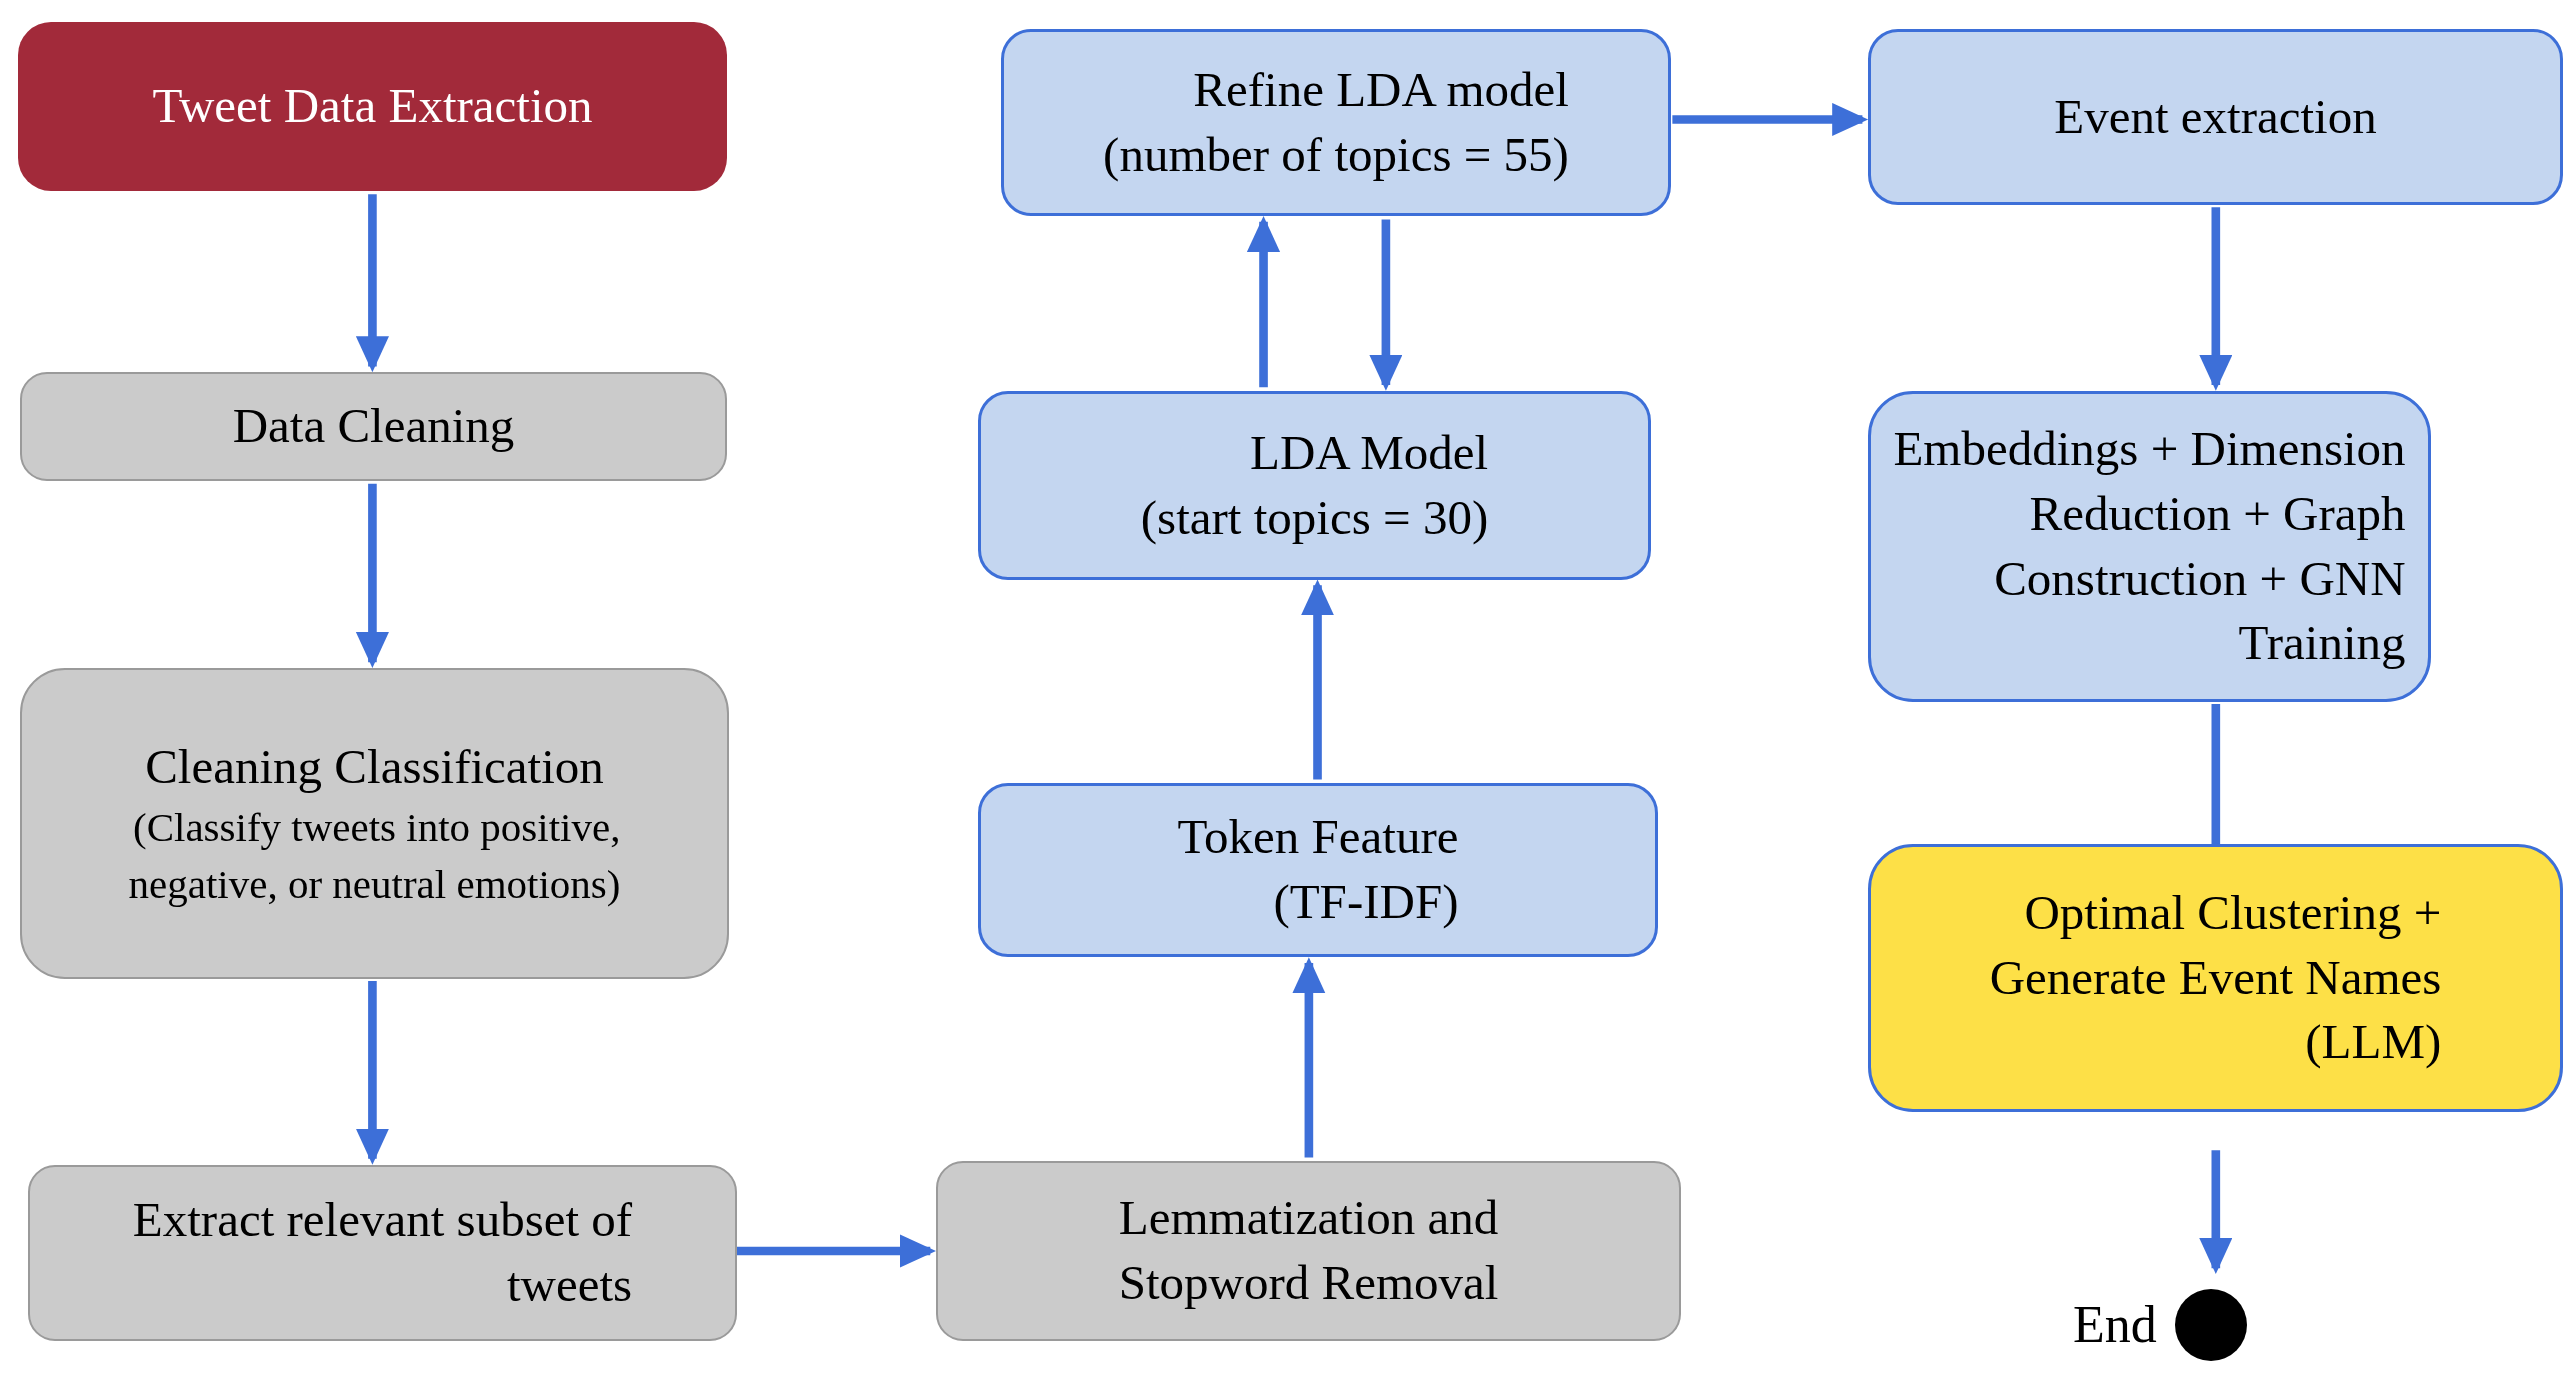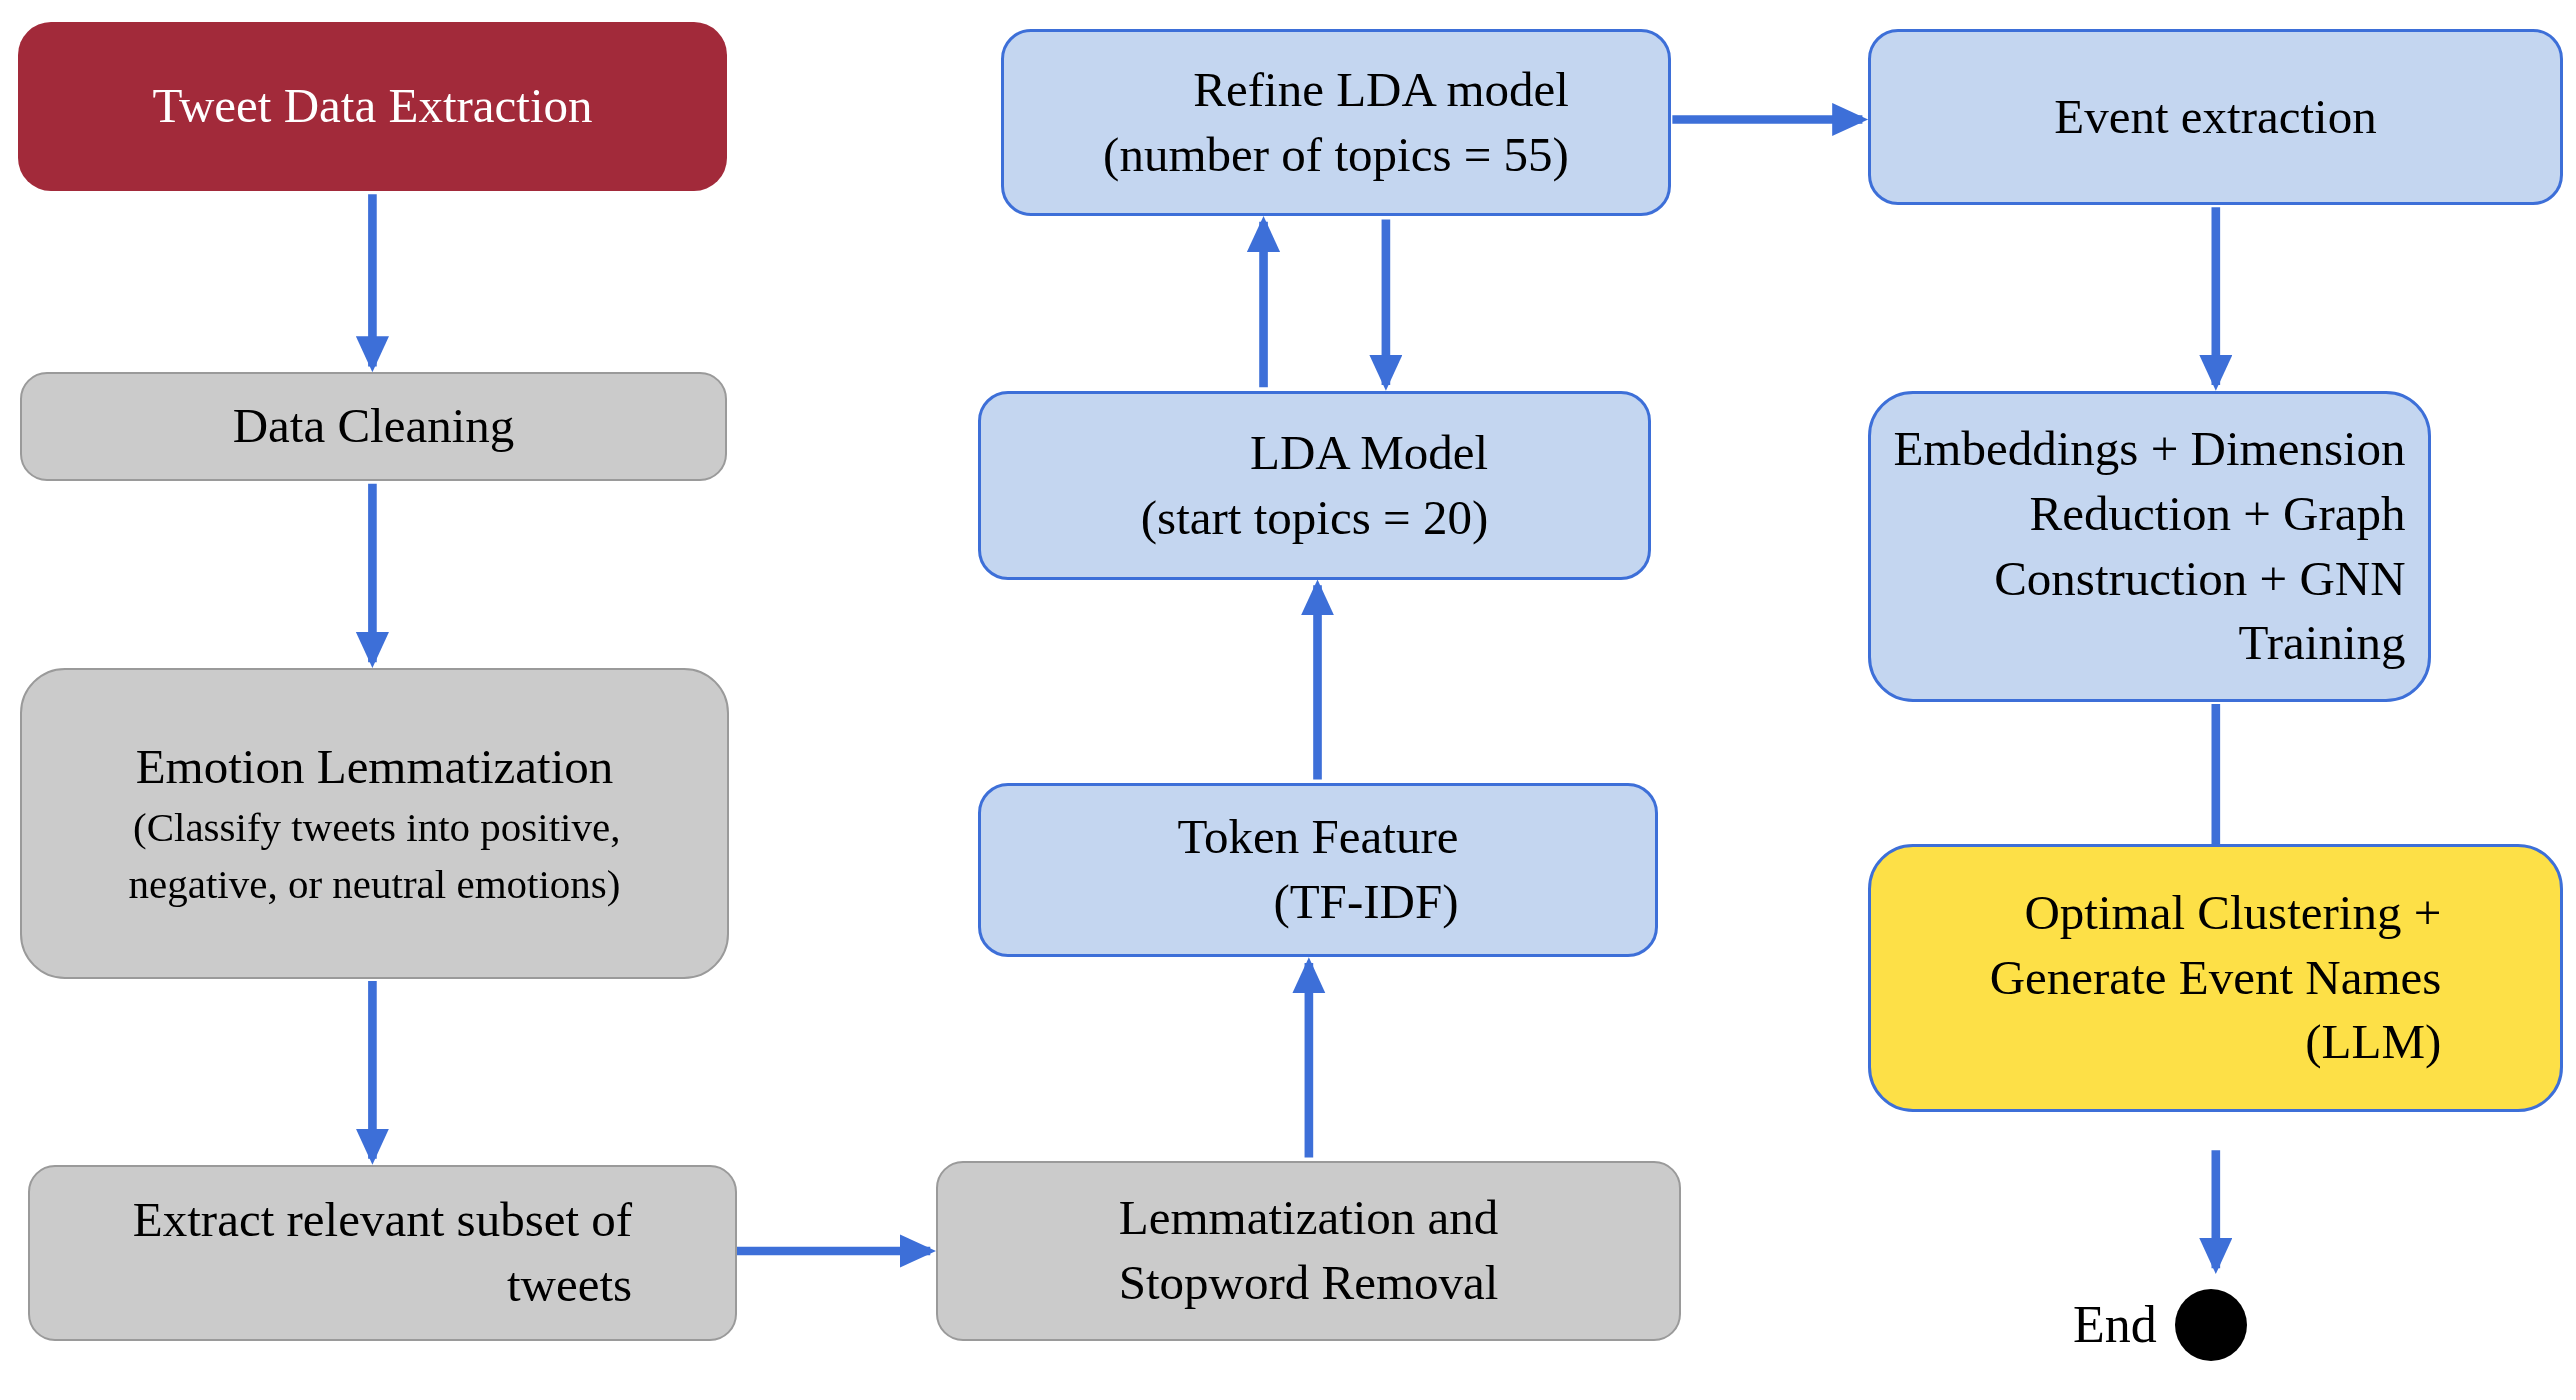--- a/index.html
+++ b/index.html
@@ -93,21 +93,21 @@
 
   <div class="node start-node" style="left: 18px; top: 21.6px; width: 709px; height: 169px; background-color: rgb(162, 42, 58); color: rgb(255, 255, 255);">
     <span class="label">Tweet Data Extraction</span>
   </div>
 
   <div class="node gray-node" style="left: 20px; top: 372px; width: 707px; height: 109px; background-color: rgb(203, 203, 203); border-color: rgb(154, 154, 154); color: rgb(0, 0, 0);">
     <span class="label">Data Cleaning</span>
   </div>
 
   <div class="node gray-node radius-lg" style="left: 20px; top: 668px; width: 709px; height: 311px; background-color: rgb(203, 203, 203); border-color: rgb(154, 154, 154); color: rgb(0, 0, 0);">
-    <span class="label">Emotion Lemmatization</span>
+    <span class="label">Cleaning Classification</span>
     <span class="sublabel">(Classify tweets into positive,
 negative, or neutral emotions)</span>
   </div>
 
   <div class="node gray-node" style="left: 28px; top: 1165px; width: 709px; height: 176px; background-color: rgb(203, 203, 203); border-color: rgb(154, 154, 154); color: rgb(0, 0, 0);">
     <span class="label">Extract relevant subset of
 tweets</span>
   </div>
 
   <div class="node gray-node" style="left: 936px; top: 1161px; width: 745px; height: 180px; background-color: rgb(203, 203, 203); border-color: rgb(154, 154, 154); color: rgb(0, 0, 0);">
@@ -115,21 +115,21 @@
 Stopword Removal</span>
   </div>
 
   <div class="node blue-node" style="left: 978px; top: 783px; width: 680px; height: 174px; background-color: rgb(196, 214, 240); border-color: rgb(61, 111, 216); color: rgb(0, 0, 0);">
     <span class="label">Token Feature
 (TF-IDF)</span>
   </div>
 
   <div class="node blue-node" style="left: 978px; top: 391px; width: 673px; height: 189px; background-color: rgb(196, 214, 240); border-color: rgb(61, 111, 216); color: rgb(0, 0, 0);">
     <span class="label">LDA Model
-(start topics = 20)</span>
+(start topics = 30)</span>
   </div>
 
   <div class="node blue-node" style="left: 1001px; top: 29px; width: 670px; height: 187px; background-color: rgb(196, 214, 240); border-color: rgb(61, 111, 216); color: rgb(0, 0, 0);">
     <span class="label">Refine LDA model
 (number of topics = 55)</span>
   </div>
 
   <div class="node blue-node" style="left: 1868px; top: 29px; width: 695px; height: 176px; background-color: rgb(196, 214, 240); border-color: rgb(61, 111, 216); color: rgb(0, 0, 0);">
     <span class="label">Event extraction</span>
   </div>

